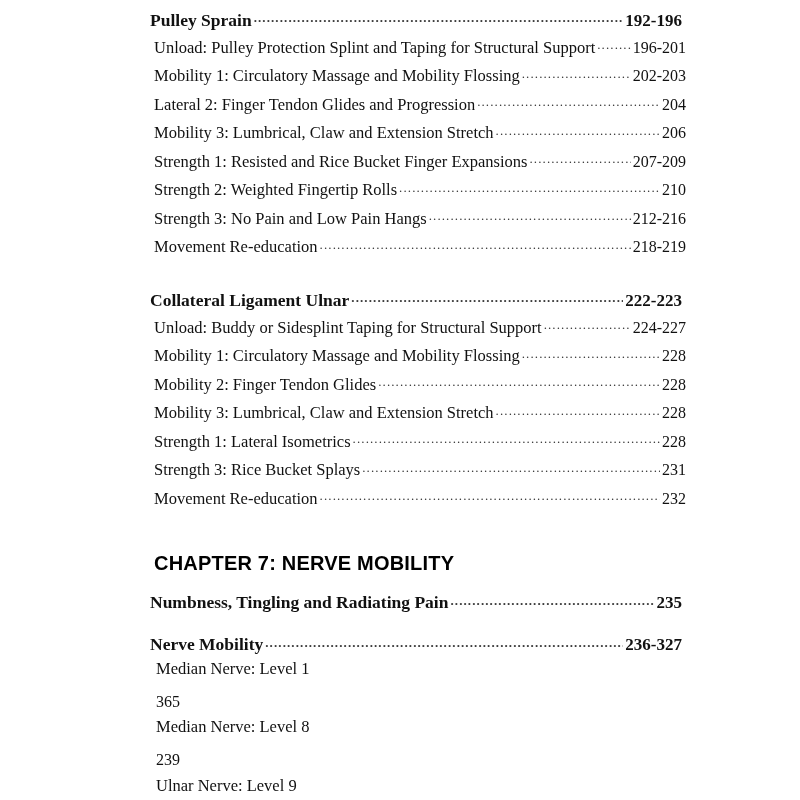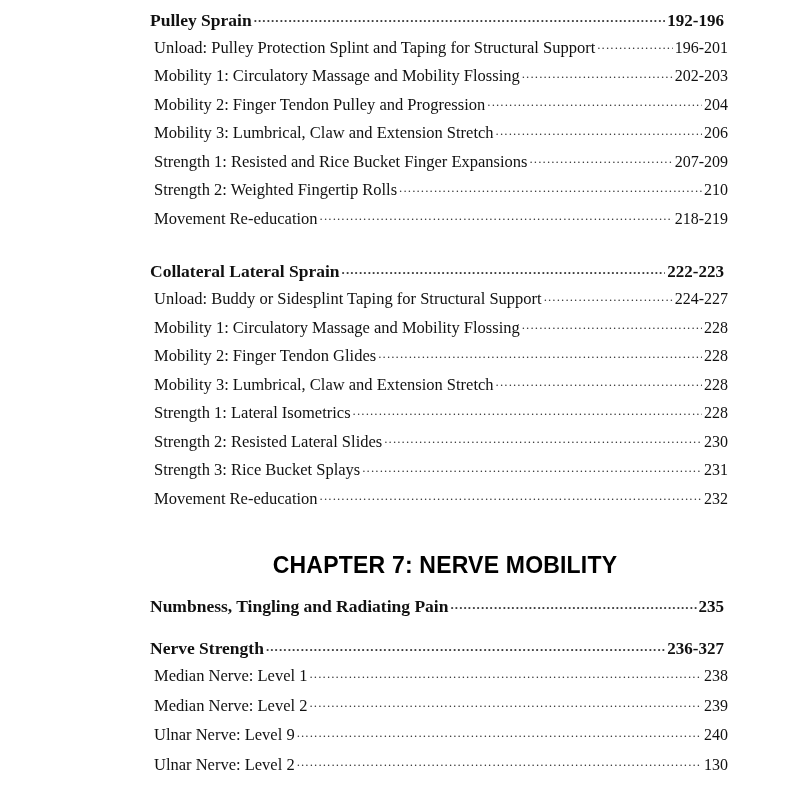--- a/index.html
+++ b/index.html
@@ -12,21 +12,21 @@
     height: 800px;
     font-family: "Liberation Serif", serif;
     color: #111111;
     overflow: hidden;
   }
   .page {
     position: relative;
     width: 800px;
     height: 604px;
     box-sizing: border-box;
-    padding: 6px 76px 0 150px;
+    padding: 6px 118px 0 150px;
   }
   .toc-row {
     display: flex;
     align-items: baseline;
     width: 100%;
     line-height: 1.0;
   }
   .toc-row .label {
     white-space: nowrap;
     flex: 0 0 auto;
@@ -69,31 +69,30 @@
     margin-bottom: 8.5px;
   }
   .row-sub .page-no { font-size: 16px; }
 
   
   .indent { padding-left: 4px; }
 
   .chapter-title {
     font-family: "Liberation Sans", sans-serif;
     font-weight: bold;
-    font-size: 23px;
+    font-size: 20px;
     letter-spacing: 0.2px;
     color: #000000;
-    margin: 0 0 16px 16px;
-    text-align: center;
+    margin: 0 0 16px 4px;
   }
   .gap-big { height: 36px; }
   .gap-mid { height: 22px; }
   .gap-small { height: 12px; }
 
-  .block-ch7 .row-sub { margin-bottom: 9.5px; }
+  .block-ch7 .row-sub { margin-bottom: 9.5px; flex-direction: column; }
 </style>
 </head>
 <body>
 
 <div class="page">
 
   <div class="toc-row row-head">
     <span class="label">Pulley Sprain</span>
     <span class="leader"></span>
     <span class="page-no">192-196</span>
@@ -103,49 +102,54 @@
     <span class="label">Unload: Pulley Protection Splint and Taping for Structural Support</span>
     <span class="leader"></span>
     <span class="page-no">196-201</span>
   </div>
   <div class="toc-row row-sub indent">
     <span class="label">Mobility 1: Circulatory Massage and Mobility Flossing</span>
     <span class="leader"></span>
     <span class="page-no">202-203</span>
   </div>
   <div class="toc-row row-sub indent">
-    <span class="label">Mobility 2: Finger Tendon Pulley and Progression</span>
+    <span class="label">Lateral 2: Finger Tendon Glides and Progression</span>
     <span class="leader"></span>
     <span class="page-no">204</span>
   </div>
   <div class="toc-row row-sub indent">
     <span class="label">Mobility 3: Lumbrical, Claw and Extension Stretch</span>
     <span class="leader"></span>
     <span class="page-no">206</span>
   </div>
   <div class="toc-row row-sub indent">
     <span class="label">Strength 1: Resisted and Rice Bucket Finger Expansions</span>
     <span class="leader"></span>
     <span class="page-no">207-209</span>
   </div>
   <div class="toc-row row-sub indent">
     <span class="label">Strength 2: Weighted Fingertip Rolls</span>
     <span class="leader"></span>
     <span class="page-no">210</span>
   </div>
   <div class="toc-row row-sub indent">
+    <span class="label">Strength 3: No Pain and Low Pain Hangs</span>
+    <span class="leader"></span>
+    <span class="page-no">212-216</span>
+  </div>
+  <div class="toc-row row-sub indent">
     <span class="label">Movement Re-education</span>
     <span class="leader"></span>
     <span class="page-no">218-219</span>
   </div>
 
   <div class="gap-mid"></div>
 
   <div class="toc-row row-head">
-    <span class="label">Collateral Lateral Sprain</span>
+    <span class="label">Collateral Ligament Ulnar</span>
     <span class="leader"></span>
     <span class="page-no">222-223</span>
   </div>
 
   <div class="toc-row row-sub indent">
     <span class="label">Unload: Buddy or Sidesplint Taping for Structural Support</span>
     <span class="leader"></span>
     <span class="page-no">224-227</span>
   </div>
   <div class="toc-row row-sub indent">
@@ -160,25 +164,20 @@
   </div>
   <div class="toc-row row-sub indent">
     <span class="label">Mobility 3: Lumbrical, Claw and Extension Stretch</span>
     <span class="leader"></span>
     <span class="page-no">228</span>
   </div>
   <div class="toc-row row-sub indent">
     <span class="label">Strength 1: Lateral Isometrics</span>
     <span class="leader"></span>
     <span class="page-no">228</span>
-  </div>
-  <div class="toc-row row-sub indent">
-    <span class="label">Strength 2: Resisted Lateral Slides</span>
-    <span class="leader"></span>
-    <span class="page-no">230</span>
   </div>
   <div class="toc-row row-sub indent">
     <span class="label">Strength 3: Rice Bucket Splays</span>
     <span class="leader"></span>
     <span class="page-no">231</span>
   </div>
   <div class="toc-row row-sub indent">
     <span class="label">Movement Re-education</span>
     <span class="leader"></span>
     <span class="page-no">232</span>
@@ -191,32 +190,32 @@
 
     <div class="toc-row row-head">
       <span class="label">Numbness, Tingling and Radiating Pain</span>
       <span class="leader"></span>
       <span class="page-no">235</span>
     </div>
 
     <div class="gap-small"></div>
 
     <div class="toc-row row-head">
-      <span class="label">Nerve Strength</span>
+      <span class="label">Nerve Mobility</span>
       <span class="leader"></span>
       <span class="page-no">236-327</span>
     </div>
 
     <div class="toc-row row-sub indent">
       <span class="label">Median Nerve: Level 1</span>
       <span class="leader"></span>
-      <span class="page-no">238</span>
-    </div>
-    <div class="toc-row row-sub indent">
-      <span class="label">Median Nerve: Level 2</span>
+      <span class="page-no">365</span>
+    </div>
+    <div class="toc-row row-sub indent">
+      <span class="label">Median Nerve: Level 8</span>
       <span class="leader"></span>
       <span class="page-no">239</span>
     </div>
     <div class="toc-row row-sub indent">
       <span class="label">Ulnar Nerve: Level 9</span>
       <span class="leader"></span>
       <span class="page-no">240</span>
     </div>
     <div class="toc-row row-sub indent">
       <span class="label">Ulnar Nerve: Level 2</span>

